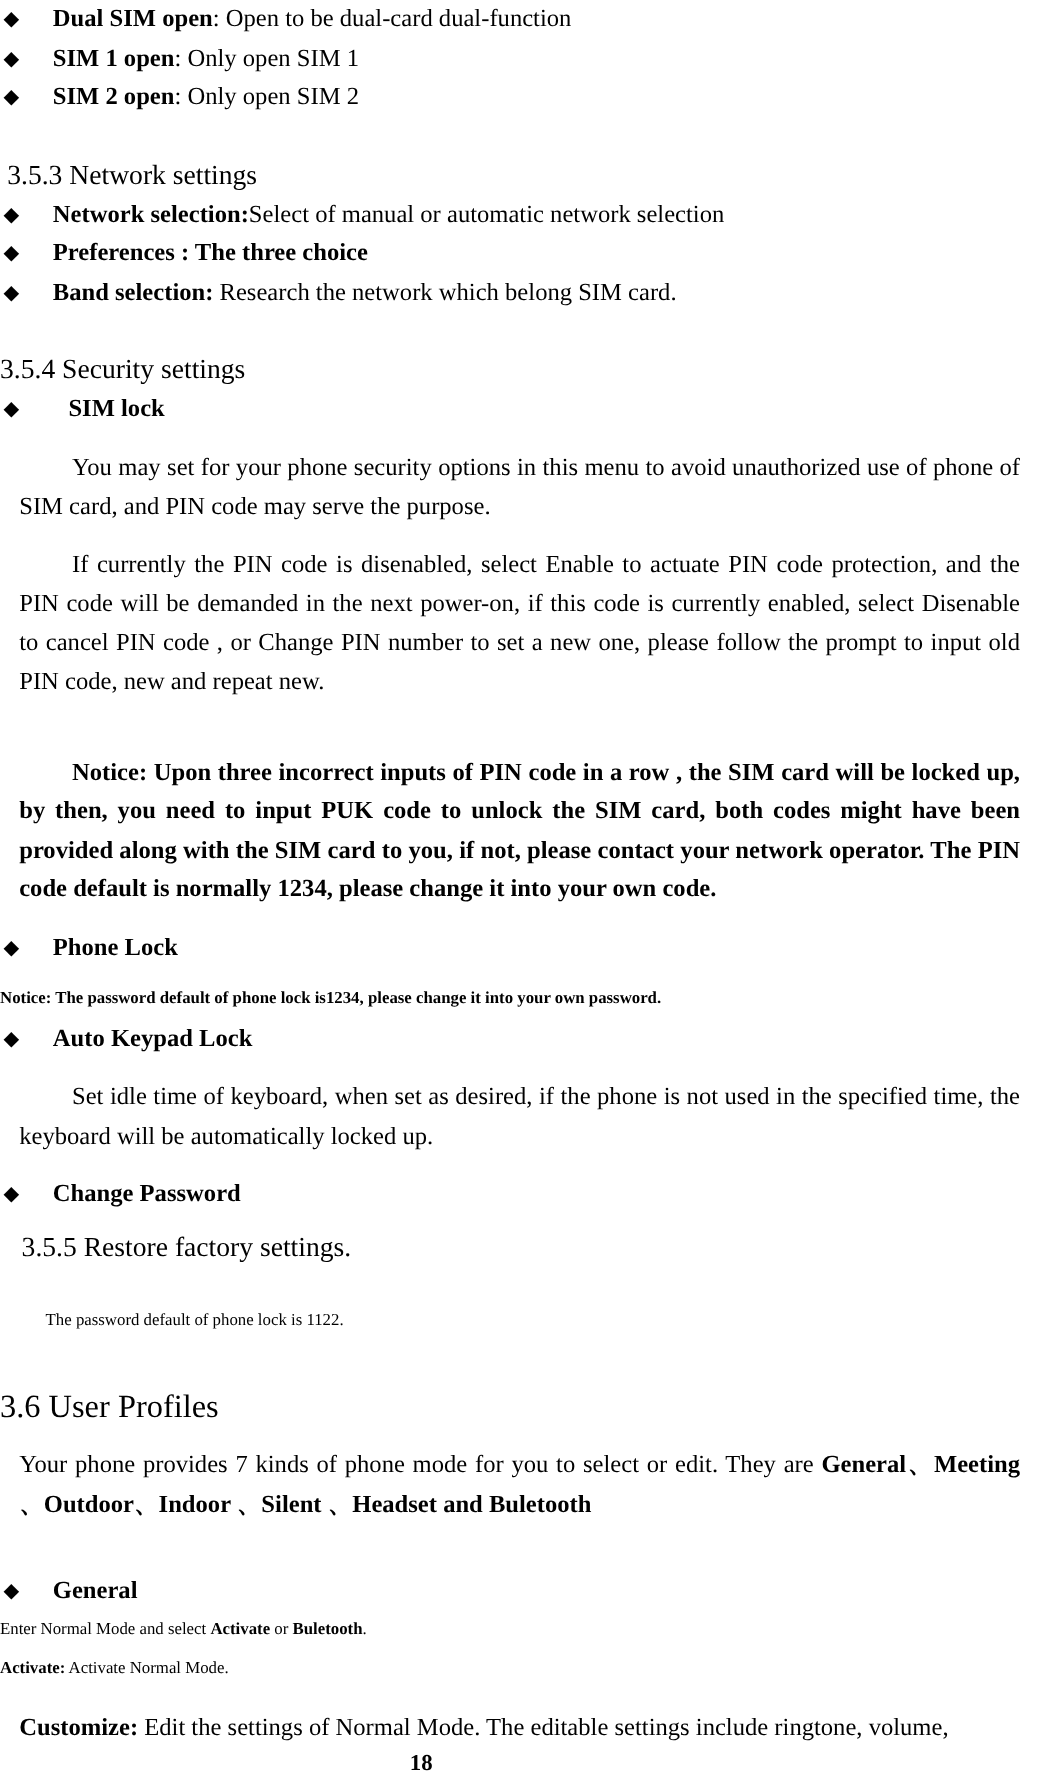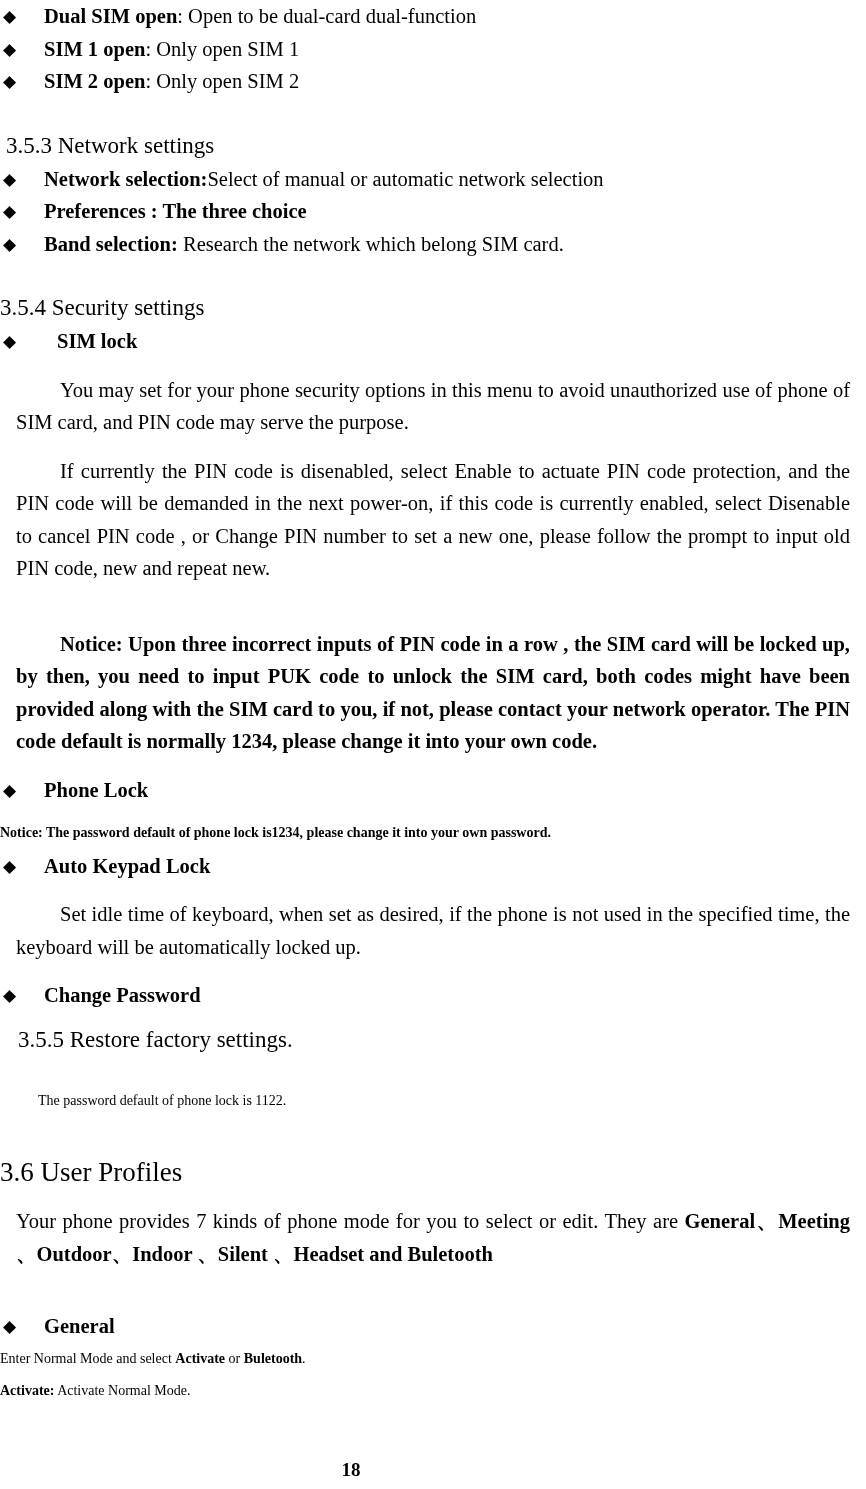--- a/index.html
+++ b/index.html
@@ -201,17 +201,18 @@
 
     <div class="bullet-row">
       <span class="bullet-glyph">◆</span>
       <span class="b">General</span>
     </div>
 
     <div class="line"><span class="n">Enter Normal Mode and select </span><span class="b">Activate</span><span class="n"> or </span><span class="b">Buletooth</span><span class="n">.</span></div>
 
     <div class="line"><span class="b">Activate:</span><span class="n"> Activate Normal Mode.</span></div>
 
+    <p class="para"><span class="b">Customize:</span><span class="n"> Edit the settings of Normal Mode. The editable settings include ringtone, volume,</span></p>
 
   </div>
 
   <div class="page-number">18</div>
 </div>
 
 </body></html>

